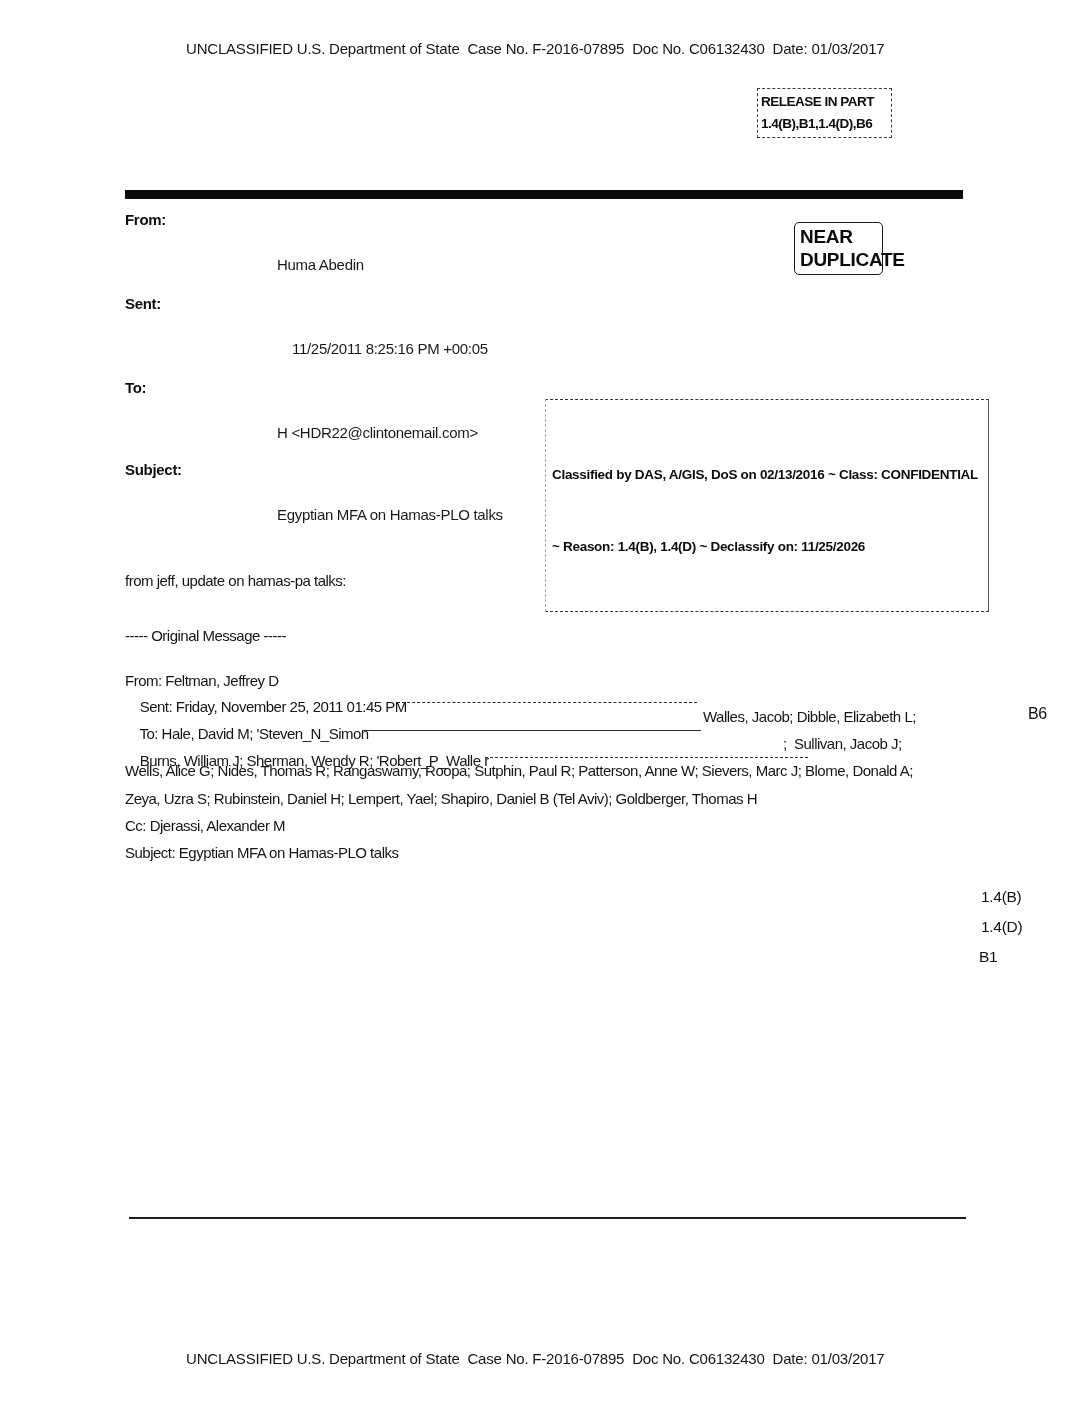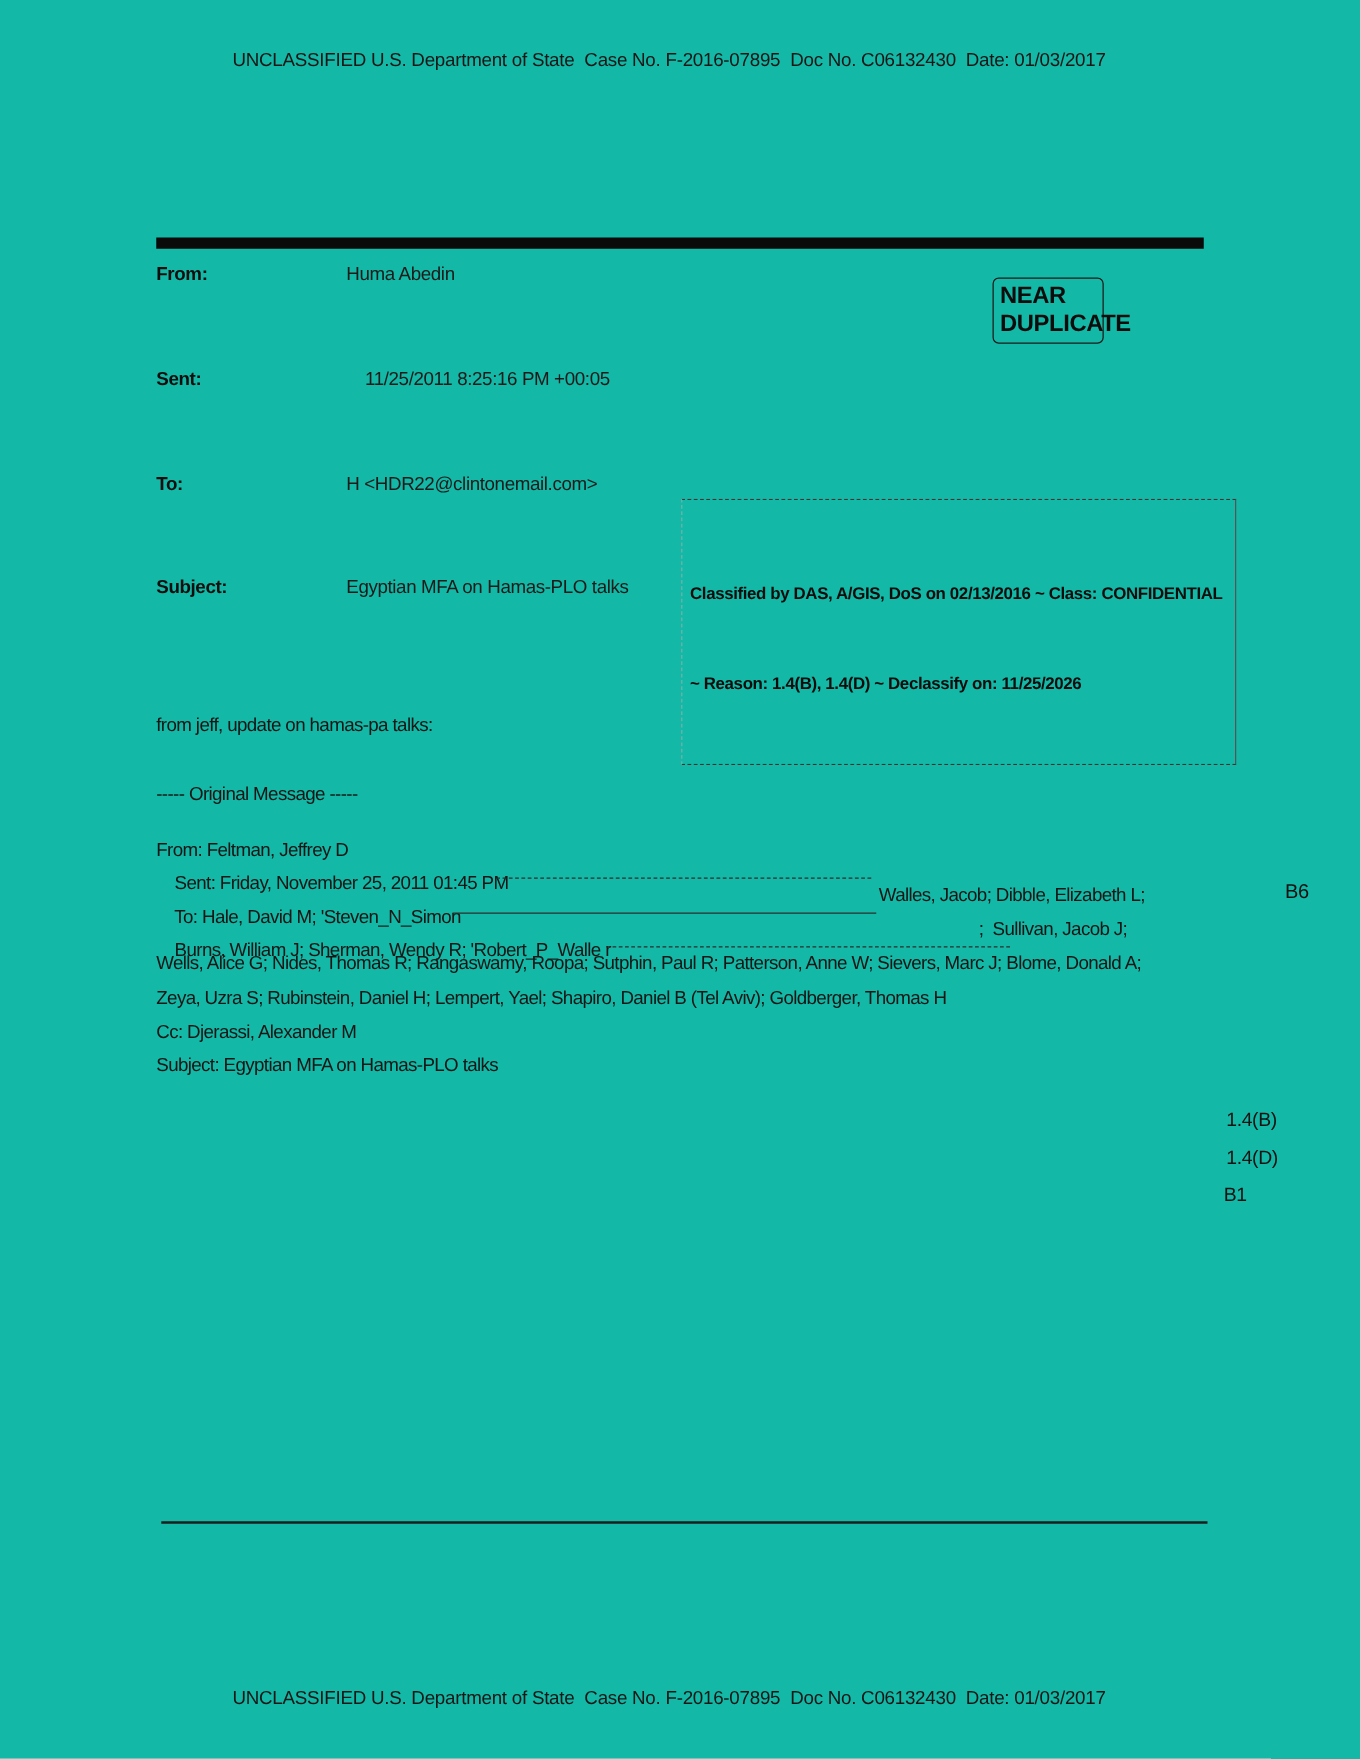--- a/index.html
+++ b/index.html
@@ -1,38 +1,38 @@
 <!DOCTYPE html>
 <html><head>
 <meta charset="utf-8">
 <style>
   html,body{margin:0;padding:0;background:#e8e8e8;}
   .page{
-    position:relative;width:1088px;height:1407px;background:#14b8a6;
+    position:relative;width:1088px;height:1407px;background:#ffffff;
     font-family:"Liberation Sans", sans-serif;color:#111;overflow:hidden;
     margin:0 auto;
   }
   .doc-header,.doc-footer{
     position:absolute;left:186px;font-size:15px;letter-spacing:-0.2px;color:#161616;
     white-space:pre;
   }
   .doc-header{top:40px;}
   .doc-footer{top:1350px;}
 
   .release-box{
     position:absolute;left:757px;top:88px;width:127px;height:46px;
     border:1.5px dashed #3a3a3a;padding:2px 3px 0 3px;
     font-weight:bold;font-size:13.5px;letter-spacing:-0.5px;line-height:22px;color:#0c0c0c;
   }
 
   .black-bar{position:absolute;left:125px;top:190px;width:838px;height:9px;background:#0a0a0a;}
 
   .field-row{position:absolute;left:125px;display:flex;font-size:15px;letter-spacing:-0.3px;justify-content:flex-end;}
   .field-row .flabel{width:152px;font-weight:bold;color:#0e0e0e;}
-  .field-row .fvalue{color:#1a1a1a;white-space:pre;}
+  .field-row .fvalue{color:#1a1a1a;white-space:pre;margin-top:45px;}
   .row-from{top:211px;}
   .row-sent{top:295px;gap:15px;}
   .row-to{top:379px;}
   .row-subject{top:461px;}
 
   .near-dup{
     position:absolute;left:794px;top:222px;width:82px;height:49px;
     border:1.5px solid #1a1a1a;border-radius:5px;padding:2px 0 0 5px;
     font-weight:bold;font-size:19px;line-height:23px;letter-spacing:-0.3px;color:#0c0c0c;
   }
@@ -79,20 +79,24 @@
 
   .thin-rule{position:absolute;left:129px;top:1217px;width:837px;height:2px;background:#1e1e1e;}
 </style>
 </head>
 <body>
 
 <div class="page">
 
   <div class="doc-header">UNCLASSIFIED U.S. Department of State  Case No. F-2016-07895  Doc No. C06132430  Date: 01/03/2017</div>
 
+  <div class="release-box">
+    <div>RELEASE IN PART</div>
+    <div>1.4(B),B1,1.4(D),B6</div>
+  </div>
 
   <div class="black-bar"></div>
 
   <div class="field-row row-from">
     <span class="flabel">From:</span>
     <span class="fvalue">Huma Abedin</span>
   </div>
 
   <div class="near-dup">
     <div>NEAR</div>

